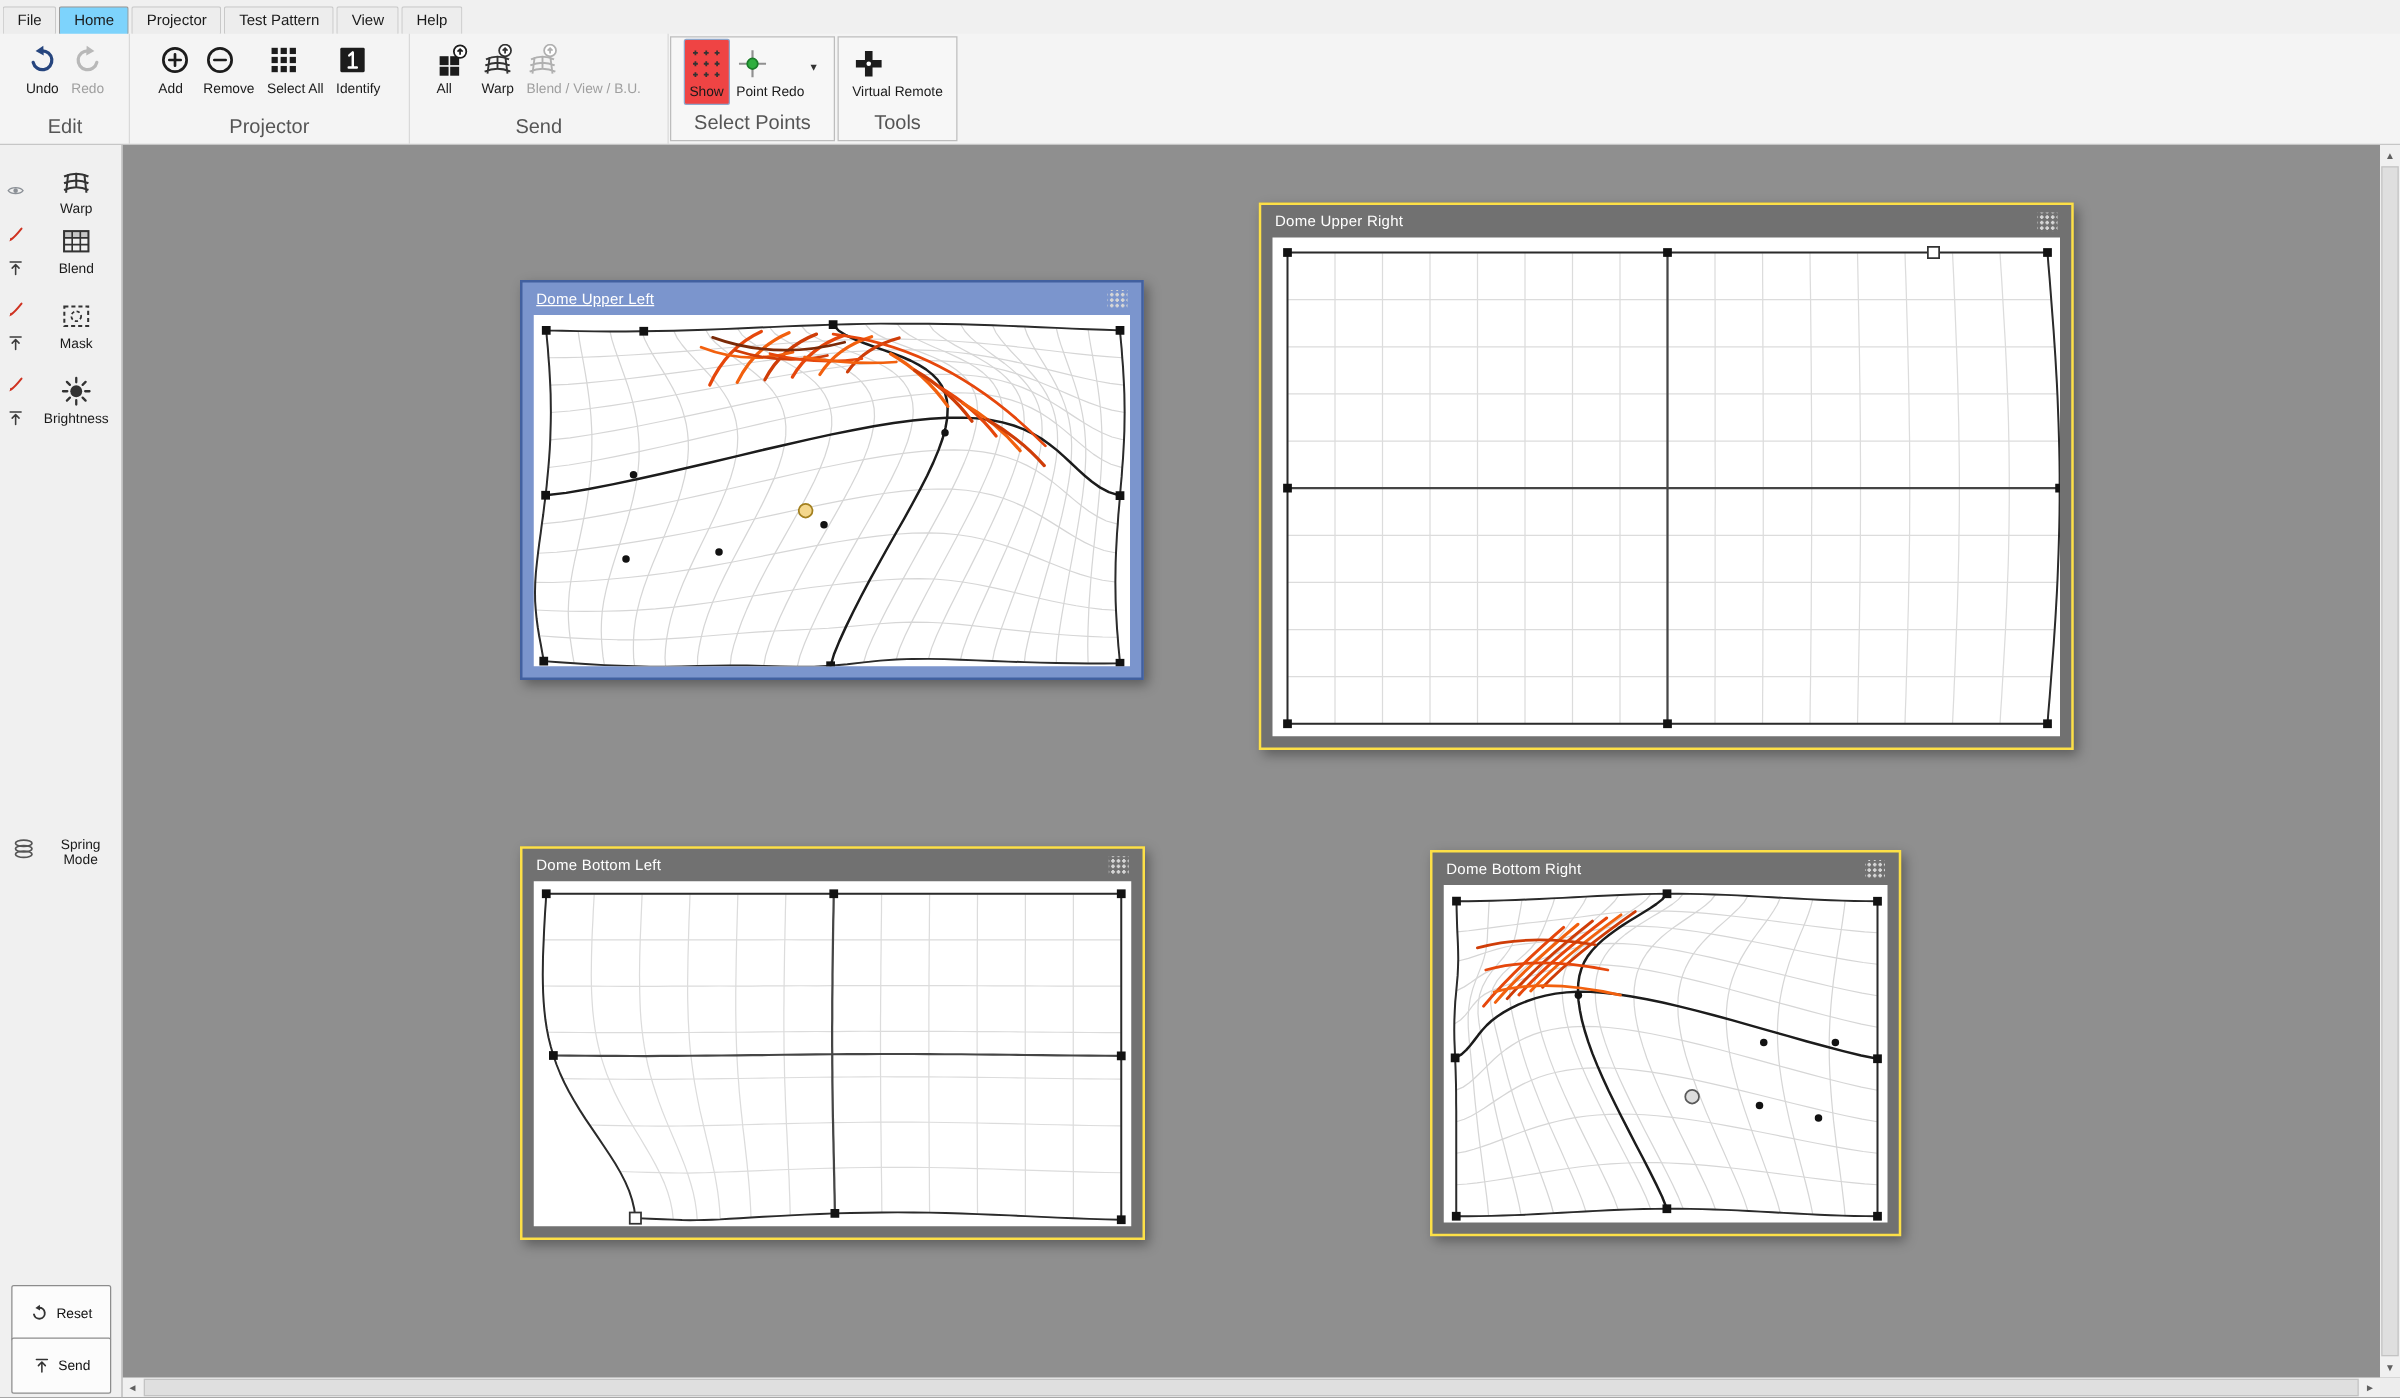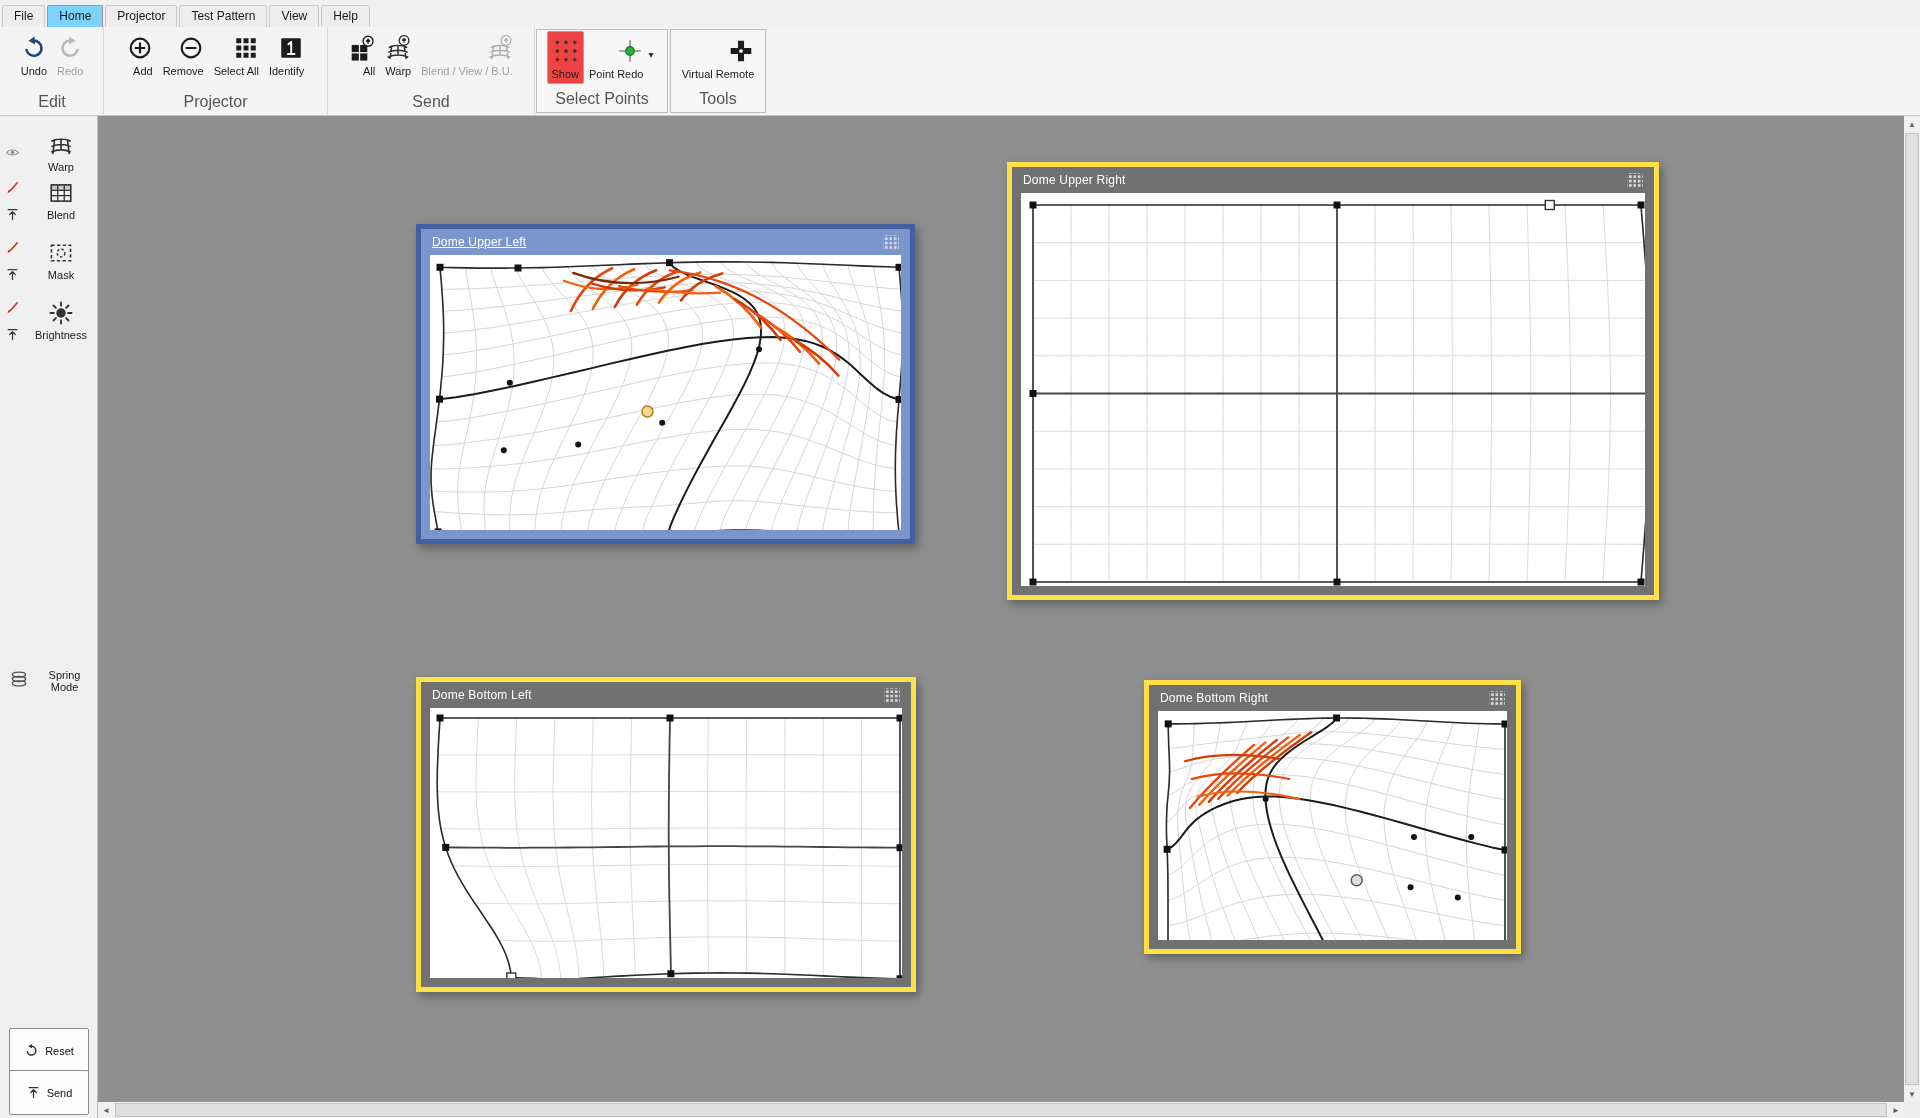--- a/index.html
+++ b/index.html
@@ -9,21 +9,21 @@
 
 
 .ribbon{position:absolute;left:0;top:0;right:0;height:116px;background:#f4f4f4;border-bottom:1px solid #c6c6c6;z-index:10}
 .tabbar{height:27px;display:flex;align-items:flex-end;padding:3px 2px 0;background:#f0f0f0;gap:2px}
 .tab{font-size:12px;color:#1a1a1a;padding:3px 11px 4px;border:1px solid #c9c9c9;border-bottom:none;background:#ededed;border-radius:2px 2px 0 0;cursor:default;white-space:nowrap}
 .tab.active{background:#7dd3fc;border-color:#999}
 .rbody{display:flex;height:88px;align-items:stretch;padding-left:1px}
 .rgroup{display:flex;flex-direction:column;border-right:1px solid #d9d9d9;padding:1px 2px 0}
 .rgroup.boxed{border:1px solid #bdbdbd;margin:2px 1px;background:#f7f7f7}
 .rbuttons{flex:1;display:flex;justify-content:center;align-items:flex-start}
-.rbtn{display:flex;flex-direction:column;align-items:flex-end;padding:6px 4px 3px;gap:4px;cursor:default;border:1px solid transparent;border-radius:2px}
+.rbtn{display:flex;flex-direction:column;align-items:flex-start;padding:6px 4px 3px;gap:4px;cursor:default;border:1px solid transparent;border-radius:2px}
 .rbtn .ric{width:26px;height:26px}
 .rbtn .ric svg{width:26px;height:26px;display:block}
 .rlabel{font-size:11px;color:#1a1a1a;line-height:12px;text-align:center;white-space:nowrap}
 .rbtn.disabled .rlabel{color:#9f9f9f}
 .rbtn.pressed{background:#ef4444;border-color:#8fa8cc}
 .rgrouplabel{font-size:16px;color:#555;text-align:center;padding:2px 6px 4px;white-space:nowrap}
 .c-undo{color:#26457e}.c-redo{color:#b8b8b8}.c-dark{color:#1c1c1c}.c-mid{color:#333}.c-gray{color:#b0b0b0}
 .pcwrap{display:flex;align-items:flex-start}
 .pc-arrow{font-size:10px;color:#333;padding:18px 4px 0 0;cursor:default}
 
@@ -38,21 +38,21 @@
 .c-eye{color:#8b9096}.c-up{color:#3c3c3c}.c-side{color:#333}
 .spring{position:absolute;left:8px;top:552px;width:86px;display:flex;align-items:center;gap:5px;cursor:default}
 .spring svg{width:22px;height:22px;flex:none;color:#555}
 .sbtn{position:absolute;left:9px;width:80px;height:45px;border:1px solid #8c8c8c;background:#fcfcfc;border-radius:2px;display:flex;align-items:center;justify-content:center;gap:6px;font-size:11px;color:#111;cursor:default}
 .sbtn svg{width:15px;height:15px;color:#333}
 #btn-reset{top:912px}
 #btn-send{top:954px}
 
 
 .main{position:absolute;left:98px;top:116px;right:16px;bottom:16px;background:#8f8f8f;overflow:hidden}
-.pwin{position:absolute;background:#717171;border:5px solid #fde047;box-shadow:3px 4px 9px rgba(0,0,0,.35);padding:0 9px 9px}
+.pwin{position:absolute;background:#717171;border:2px solid #fde047;box-shadow:3px 4px 9px rgba(0,0,0,.35);padding:0 9px 9px}
 .pwin.selected{background:#7b95cd;border-color:#42609f}
 .ptitle{height:26px;display:flex;align-items:center;padding:0 2px;cursor:default}
 .ptext{color:#fff;font-size:12px;letter-spacing:.2px}
 .pwin.selected .ptext{text-decoration:underline}
 .pgrid{margin-left:auto;width:16px;height:15px;background-image:radial-gradient(#d6d6d6 1.3px,rgba(0,0,0,0) 1.45px);background-size:4.4px 4.4px;background-position:1.2px 1.5px;cursor:default}
 .pcontent{background:#fff;width:100%;height:calc(100% - 26px);overflow:hidden}
 .pcontent svg{display:block}
 
 
 .hscroll{position:absolute;left:98px;right:16px;bottom:0;height:16px;background:#f0f0f0;display:flex;align-items:center;z-index:8}
@@ -583,21 +583,21 @@
             <rect x="466.5" y="6.5" width="7" height="7" fill="#121212"></rect>
             <rect x="12.2" y="135.9" width="7" height="7" fill="#121212"></rect>
             <rect x="466.5" y="136.2" width="7" height="7" fill="#121212"></rect>
             <rect x="237.4" y="262.2" width="7" height="7" fill="#121212"></rect>
             <rect x="466.5" y="267.3" width="7" height="7" fill="#121212"></rect>
             <rect x="76.8" y="265.0" width="9" height="9" fill="#ffffff" stroke="#333" stroke-width="1.4"></rect>
           </svg>
       </div>
     </div>
 
-    <div class="pwin" style="left:1046px;top:564px;width:377px;height:274px">
+    <div class="pwin" style="left:1046px;top:564px;width:377px;height:309px">
       <div class="ptitle">
         <span class="ptext">Dome Bottom Right</span>
         <span class="pgrid"></span>
       </div>
       <div class="pcontent">
         <svg id="mesh-dbr" width="357" height="272" viewBox="0 0 357 272">
             <polyline points="10.2,12.9 10.3,19.8 10.5,26.7 10.7,33.5 11.0,40.1 11.3,46.7 11.5,53.1 11.6,59.5 11.4,66.0 11.1,72.5 10.5,79.2 9.9,86.1 9.2,93.3 8.8,100.7 8.5,108.2 8.4,115.8 8.5,123.4 8.8,130.9 9.1,138.3 9.4,145.6 9.6,152.8 9.8,159.9 9.9,166.9 9.9,174.0 10.0,181.0 10.0,188.0 10.0,195.0 10.0,202.0 10.0,209.0 10.0,216.0 10.0,223.0 10.0,230.0 10.0,237.0 10.0,244.0 10.0,251.0 10.0,258.0 10.0,265.0" fill="none" stroke="#d6d6d6" stroke-width="1" stroke-linejoin="round" stroke-linecap="round"></polyline>
             <polyline points="36.4,12.6 36.0,19.0 35.7,25.1 35.4,31.1 35.1,36.9 34.9,42.4 34.4,47.8 33.6,53.1 32.2,58.5 30.4,64.0 28.1,69.9 25.6,76.3 23.2,83.1 21.3,90.4 20.1,97.9 19.5,105.7 19.6,113.5 20.1,121.2 20.8,128.9 21.6,136.4 22.3,143.9 23.1,151.3 23.8,158.7 24.4,166.1 25.1,173.5 25.9,181.0 26.7,188.5 27.5,196.1 28.4,203.7 29.4,211.4 30.4,219.0 31.4,226.7 32.4,234.4 33.4,242.1 34.4,249.7 35.2,257.3 35.9,264.8" fill="none" stroke="#d6d6d6" stroke-width="1" stroke-linejoin="round" stroke-linecap="round"></polyline>
             <polyline points="62.6,11.8 61.7,17.6 60.7,23.1 59.7,28.3 58.8,33.4 57.9,38.2 56.6,43.0 54.7,47.7 51.9,52.4 48.2,57.4 43.7,62.7 39.0,68.4 34.6,74.6 31.0,81.3 28.6,88.2 27.5,95.5 27.4,102.9 28.2,110.3 29.4,117.8 30.8,125.2 32.3,132.8 33.7,140.4 35.0,148.1 36.4,155.9 37.9,163.8 39.6,171.9 41.3,180.0 43.2,188.3 45.2,196.7 47.4,205.1 49.6,213.6 51.8,222.1 54.1,230.6 56.3,239.1 58.4,247.6 60.3,255.9 61.8,263.9" fill="none" stroke="#d6d6d6" stroke-width="1" stroke-linejoin="round" stroke-linecap="round"></polyline>
             <polyline points="88.7,10.6 87.1,16.1 85.1,21.1 83.2,25.9 81.4,30.7 79.4,35.5 77.1,40.3 74.1,45.2 70.1,50.2 65.0,55.2 59.2,60.3 53.0,65.6 47.3,70.9 42.7,76.5 39.5,82.2 37.8,88.1 37.5,94.3 38.3,100.8 39.7,107.5 41.3,114.6 43.1,121.9 45.0,129.6 46.9,137.5 49.0,145.6 51.2,154.0 53.7,162.6 56.3,171.3 59.2,180.3 62.3,189.4 65.6,198.6 69.0,207.8 72.4,217.2 75.8,226.5 79.2,235.8 82.5,245.0 85.5,254.0 87.8,262.6" fill="none" stroke="#d6d6d6" stroke-width="1" stroke-linejoin="round" stroke-linecap="round"></polyline>

